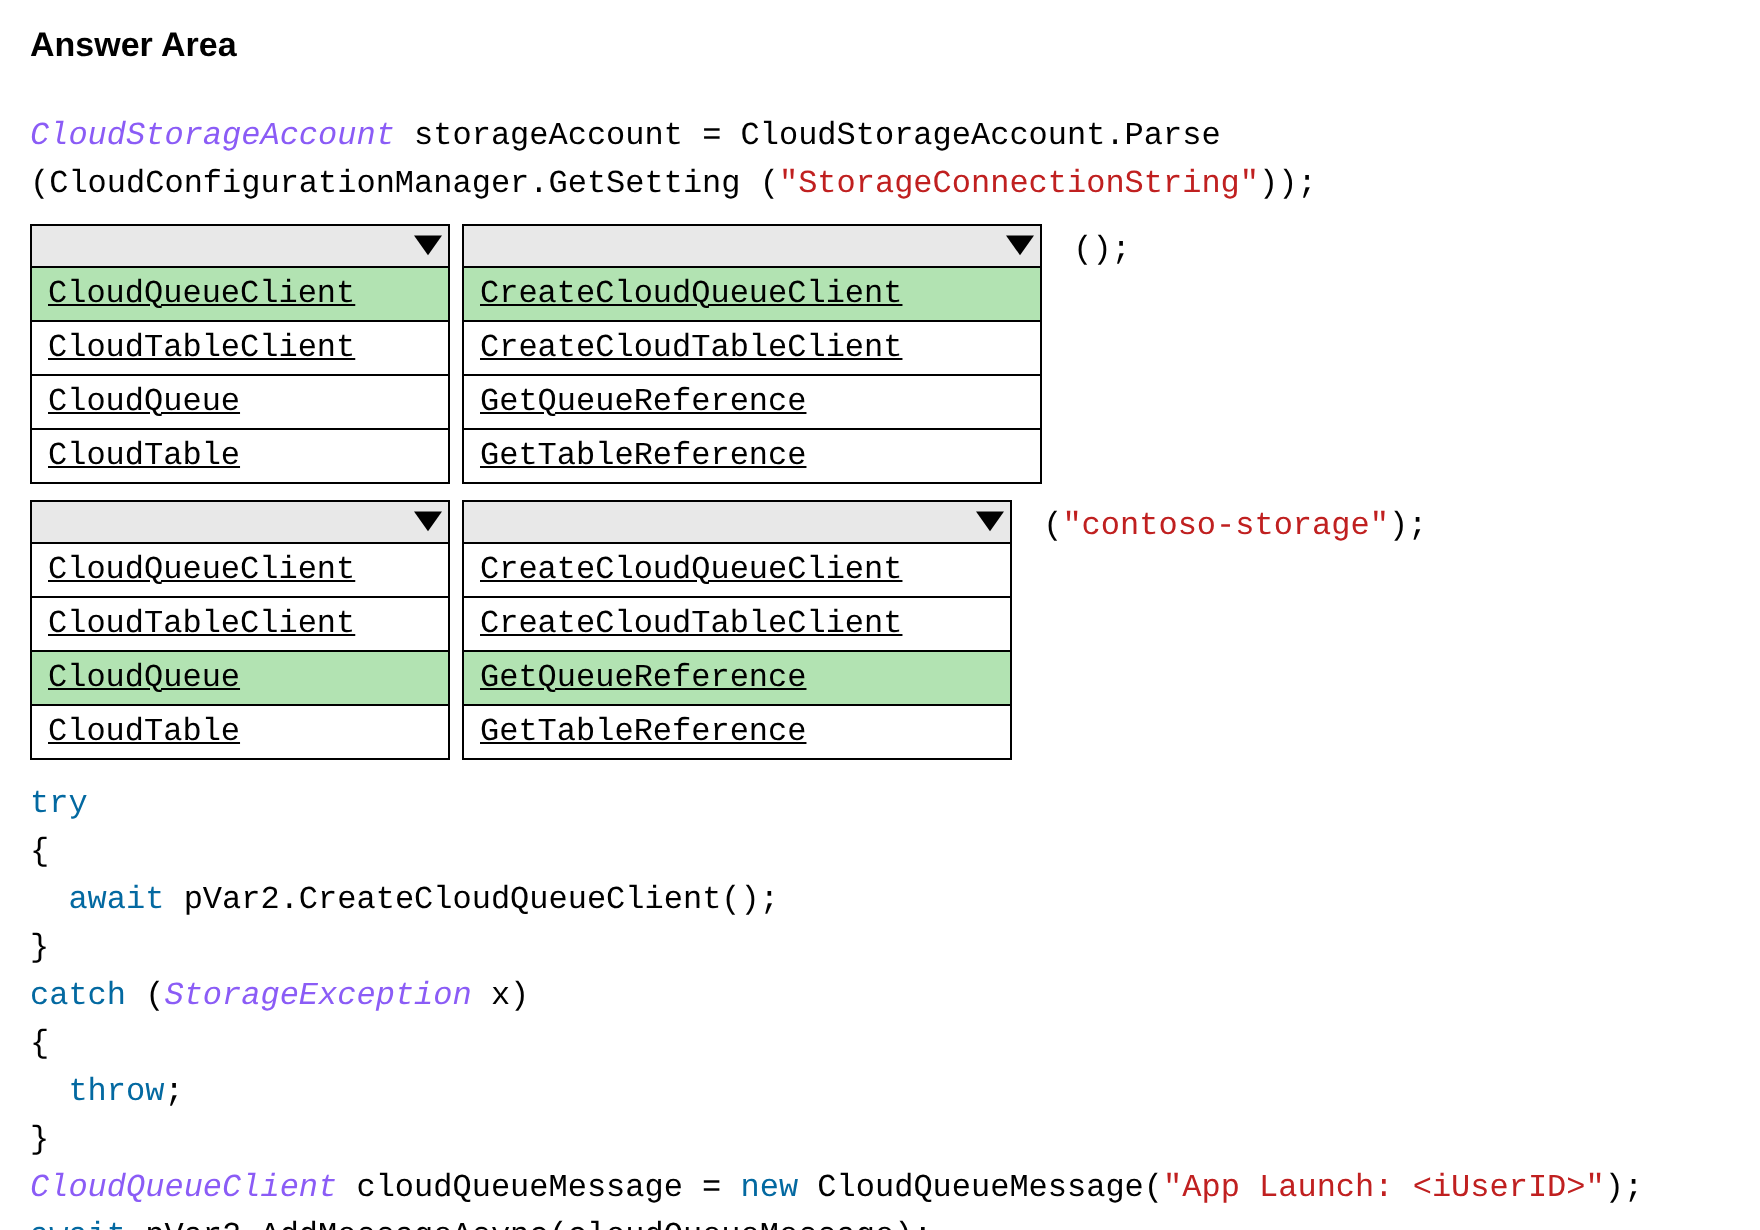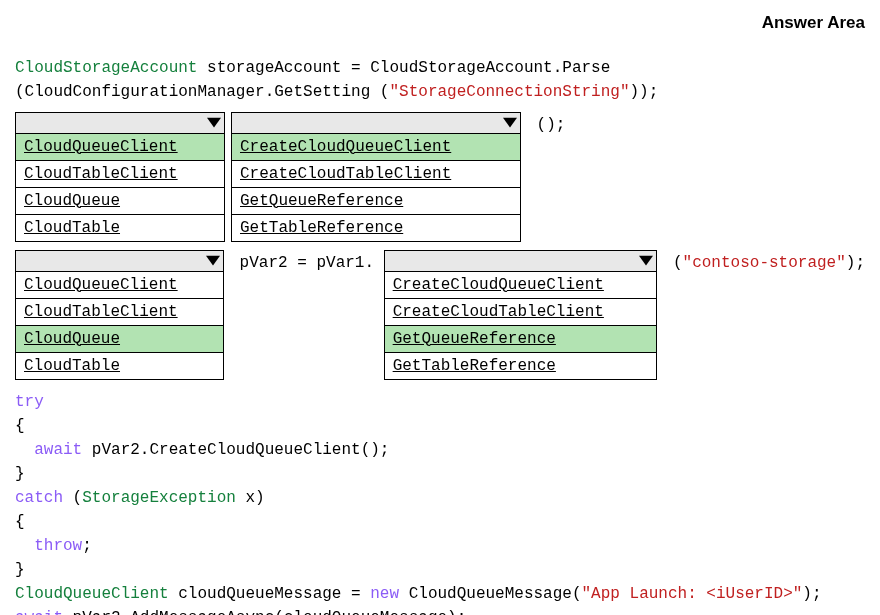--- a/index.html
+++ b/index.html
@@ -11,25 +11,24 @@
       line-height: 1.5;
       margin: 0;
       width: 880px;
       box-sizing: border-box;
     }
     .header {
       font-family: "Segoe UI", Arial, sans-serif;
       font-weight: bold;
       font-size: 17px;
       margin-bottom: 20px;
-      text-align: right;
     }
-    .type { color: #15803d; }
+    .type { color: #8b5cf6; font-style: italic; }
     .str  { color: #c02020; }
-    .kw   { color: #8b5cf6; }
+    .kw   { color: #0369a1; }
     .line { margin: 0; white-space: pre; }
     
     .dd-group {
       display: inline-block;
       vertical-align: top;
       margin-right: 6px;
     }
     .dd-header {
       border: 1px solid #000;
       background: #e8e8e8;
@@ -122,21 +121,20 @@
           </svg>
       </span>
     </div>
     <div class="dd-list" id="list-dd3">
         <div class="dd-item">CloudQueueClient</div>
         <div class="dd-item">CloudTableClient</div>
         <div class="dd-item selected">CloudQueue</div>
         <div class="dd-item">CloudTable</div>
       </div>
   </div>
-  <div class="row-txt"> pVar2 = pVar1. </div>
   <div class="dd-group w4">
     <div class="dd-header">
       <span class="dd-arrow">
         <svg viewBox="0 0 10 10">
             <polygon points="0,2 10,2 5,9" fill="#000"></polygon>
           </svg>
       </span>
     </div>
     <div class="dd-list" id="list-dd4">
         <div class="dd-item">CreateCloudQueueClient</div>

